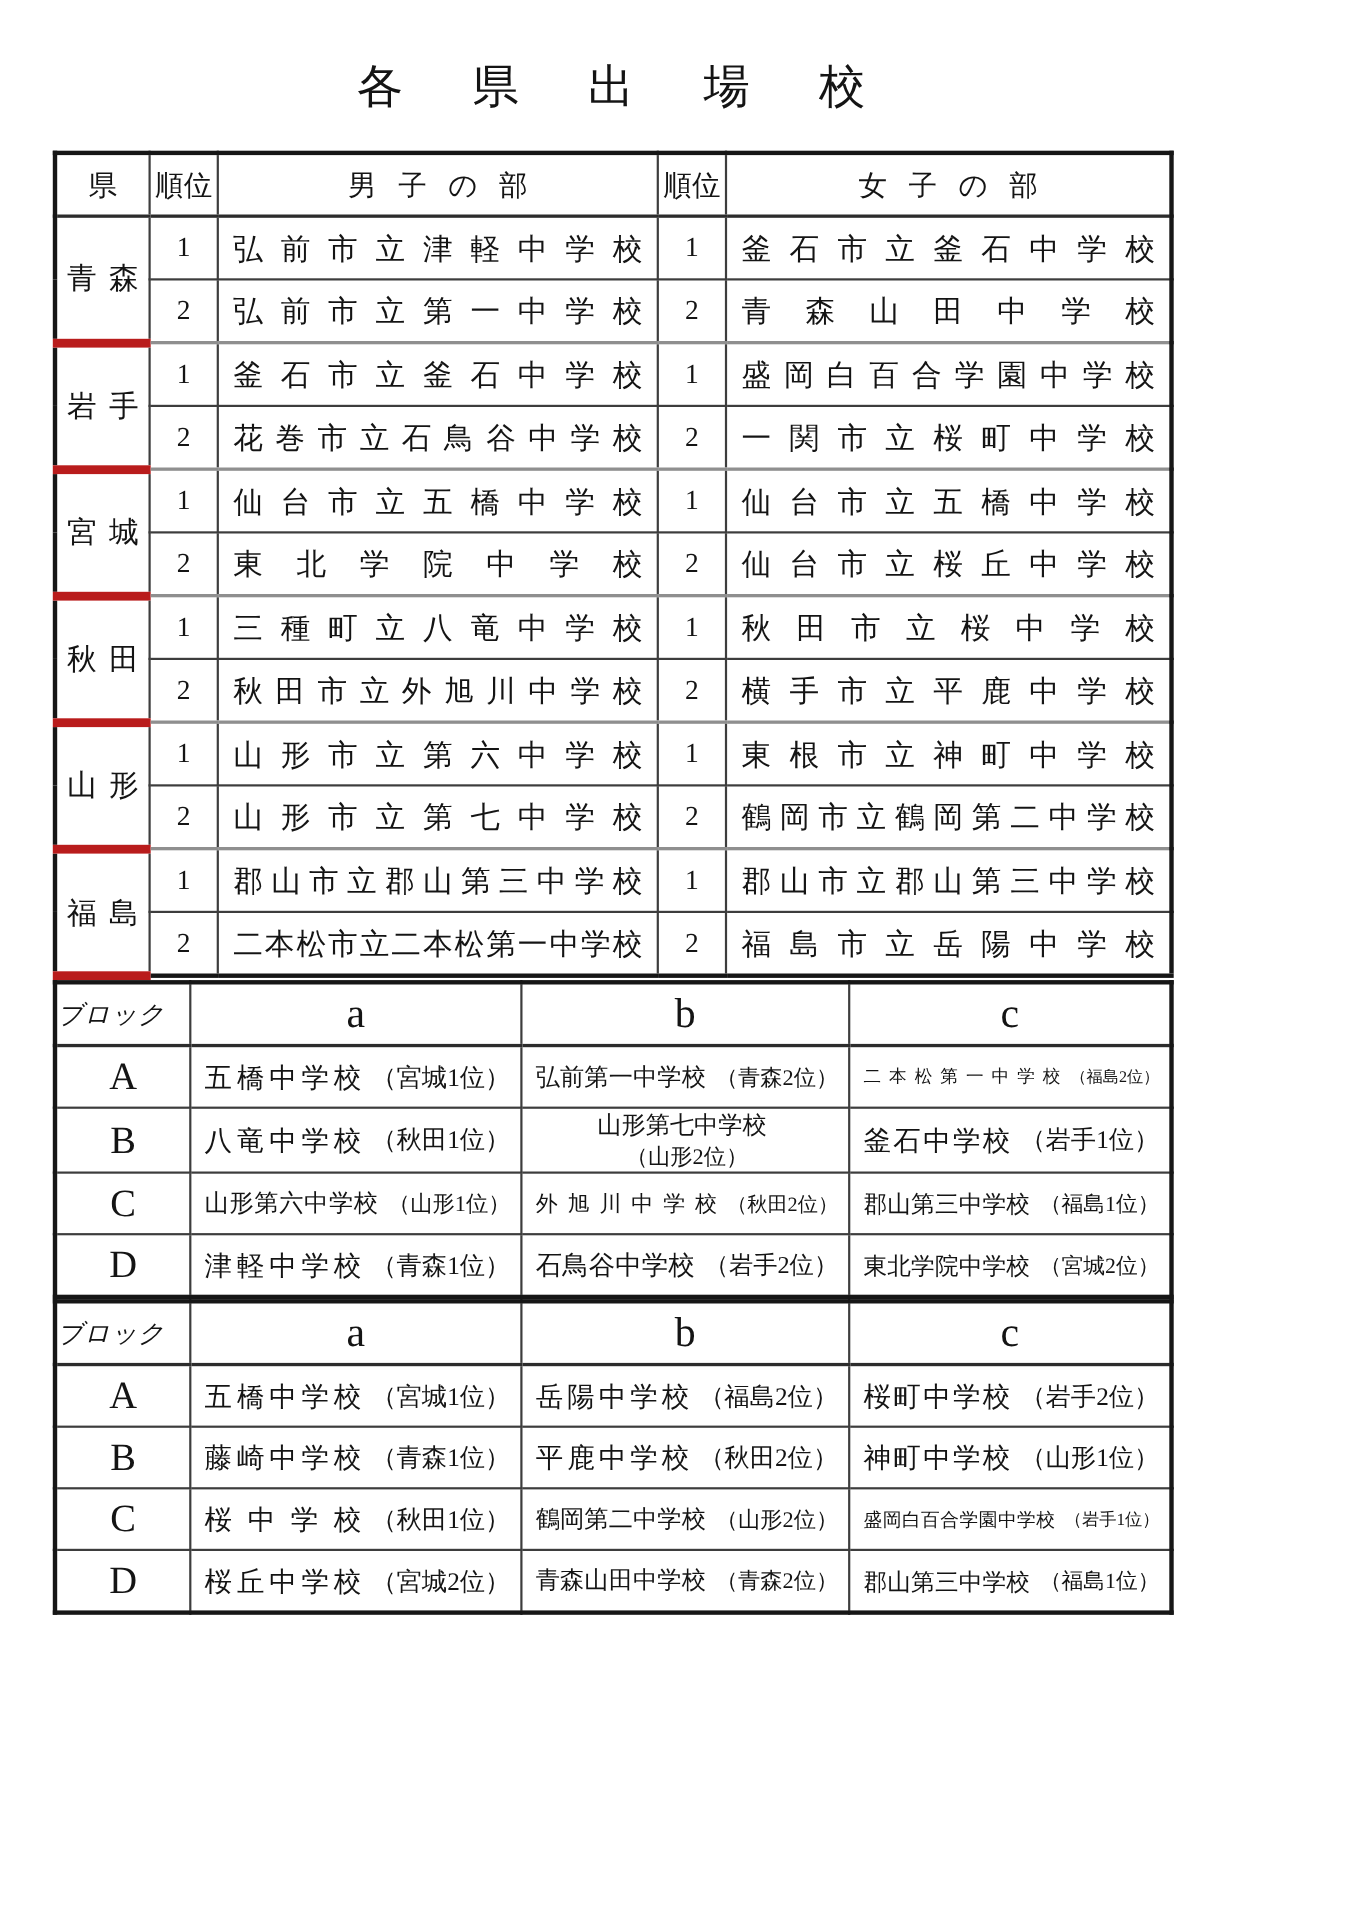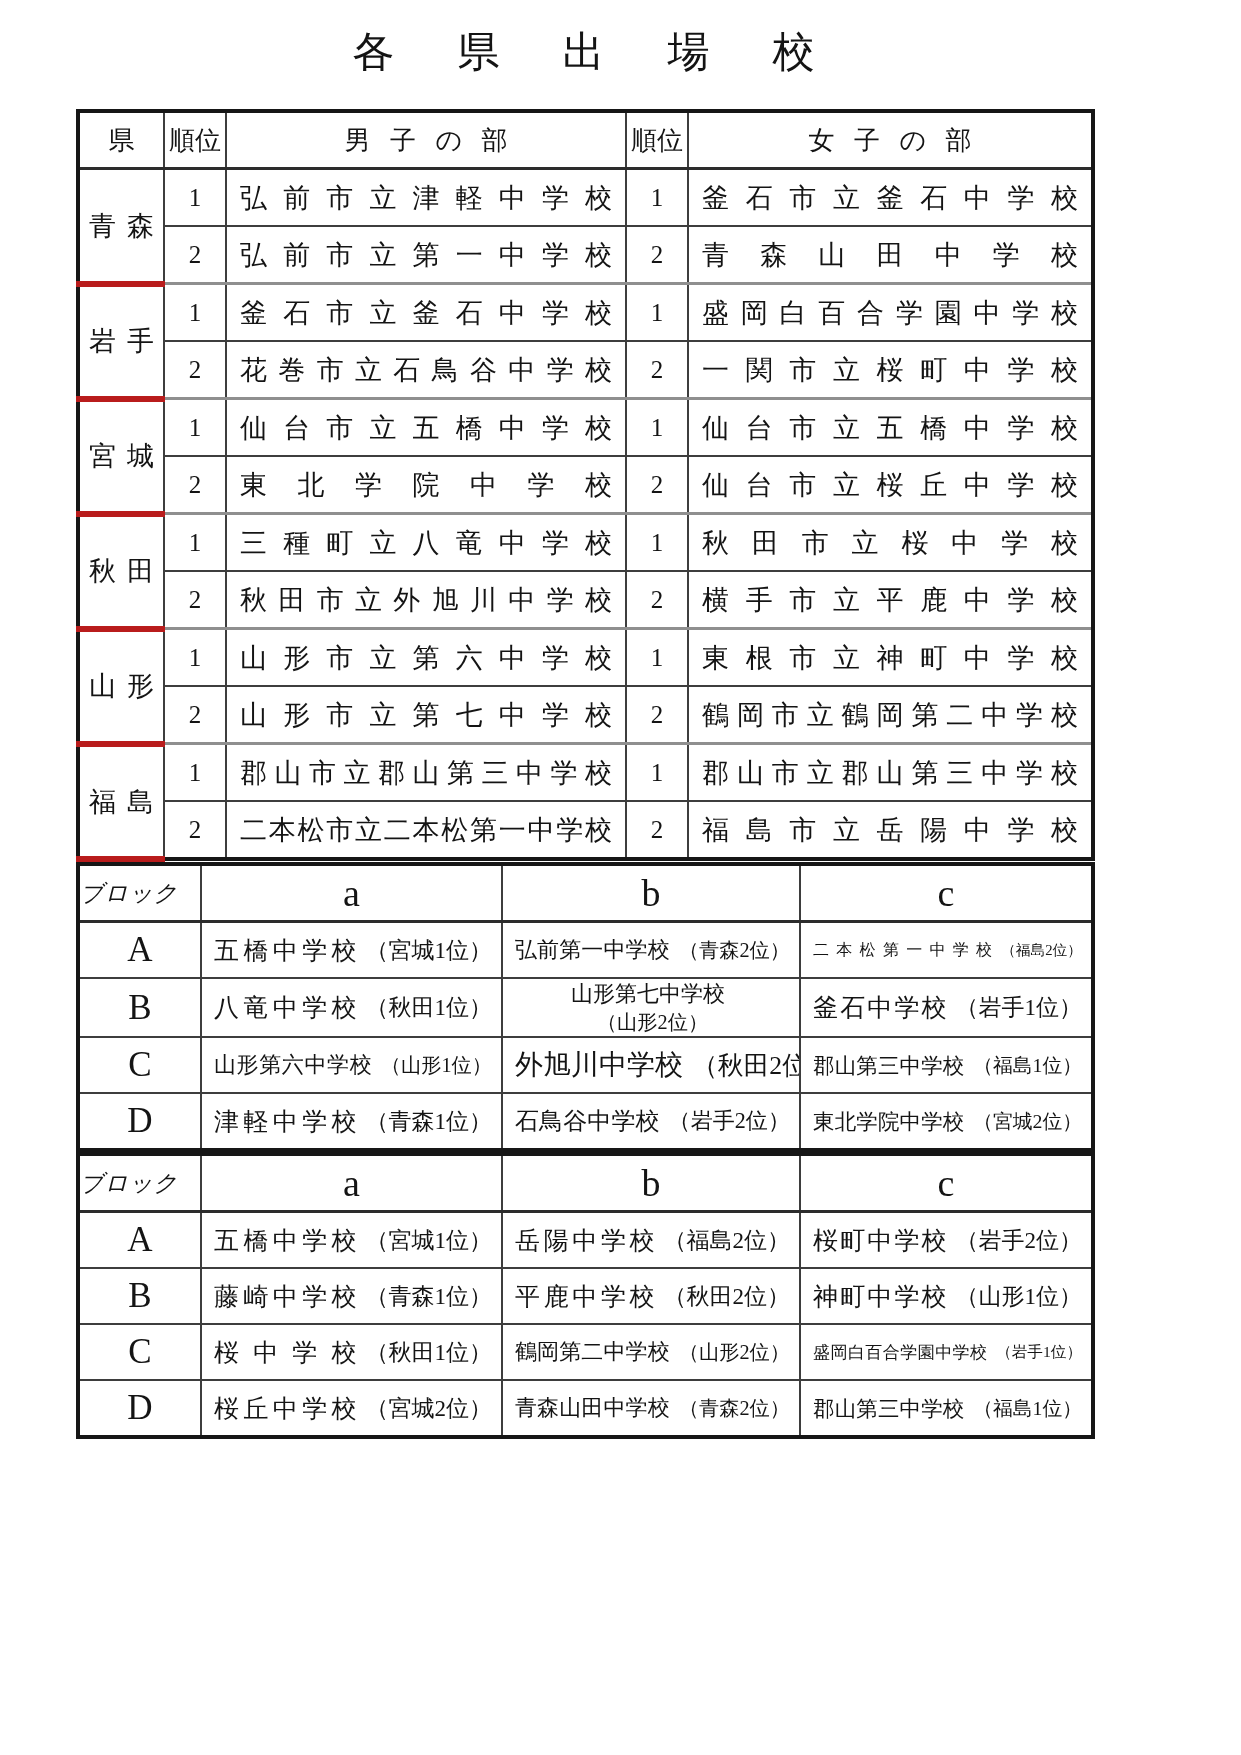--- a/index.html
+++ b/index.html
@@ -7,22 +7,22 @@
     padding: 0;
     background: #ffffff;
     width: 1241px;
     height: 1755px;
     overflow: hidden;
     font-family: "Liberation Serif", "DejaVu Serif", serif;
     color: #141414;
   }
   .page {
     width: 1015px;
-    margin-left: 76px;
-    padding-top: 28px;
+    margin-left: 48px;
+    padding-top: 56px;
   }
   
   .doc-title {
     font-size: 42px;
     font-weight: 400;
     line-height: 1.15;
     text-align: center;
     white-space: nowrap;
     margin: 0;
   }
@@ -59,21 +59,21 @@
   table.tbl {
     border: 4px solid #161616;
   }
   tr.head td {
     border-bottom: 3px solid #2c2c2c;
   }
   
   .t1 td { height: 55px; font-size: 26px; }
   .t1 tr.head td { height: 54px; }
   .t1 td.pref {
-    border-bottom: 6px solid #b91c1c;
+    border-bottom: 8px solid #b91c1c;
     padding: 0 9px;
   }
   .t1 tr.g-end td { border-bottom: 3px solid #8f8f8f; }
   .t1 tr.g-end.last td { border-bottom: 4px solid #161616; }
   .t1 td.rank { text-align: center; font-size: 25px; }
   .t1 td.school { padding: 0 13px; }
   .t1 .just { font-size: 27px; }
   .pref .just { font-size: 27px; }
   .just {
     text-align: justify;
@@ -341,21 +341,21 @@
       </tr>
       <tr>
         <td class="blk">C</td>
         <td class="lg">
             <div class="cellflex fit" style="font-size: 22px;">
               <span class="schname">山形第六中学校</span>
               <span class="seed">（山形1位）</span>
             </div>
           </td>
         <td class="lg">
-            <div class="cellflex fit" style="font-size: 28px;">
+            <div class="cellflex fit" style="font-size: 20px;">
               <span class="schname">外旭川中学校</span>
               <span class="seed">（秋田2位）</span>
             </div>
           </td>
         <td class="lg">
             <div class="cellflex fit" style="font-size: 21.5px;">
               <span class="schname">郡山第三中学校</span>
               <span class="seed">（福島1位）</span>
             </div>
           </td>

